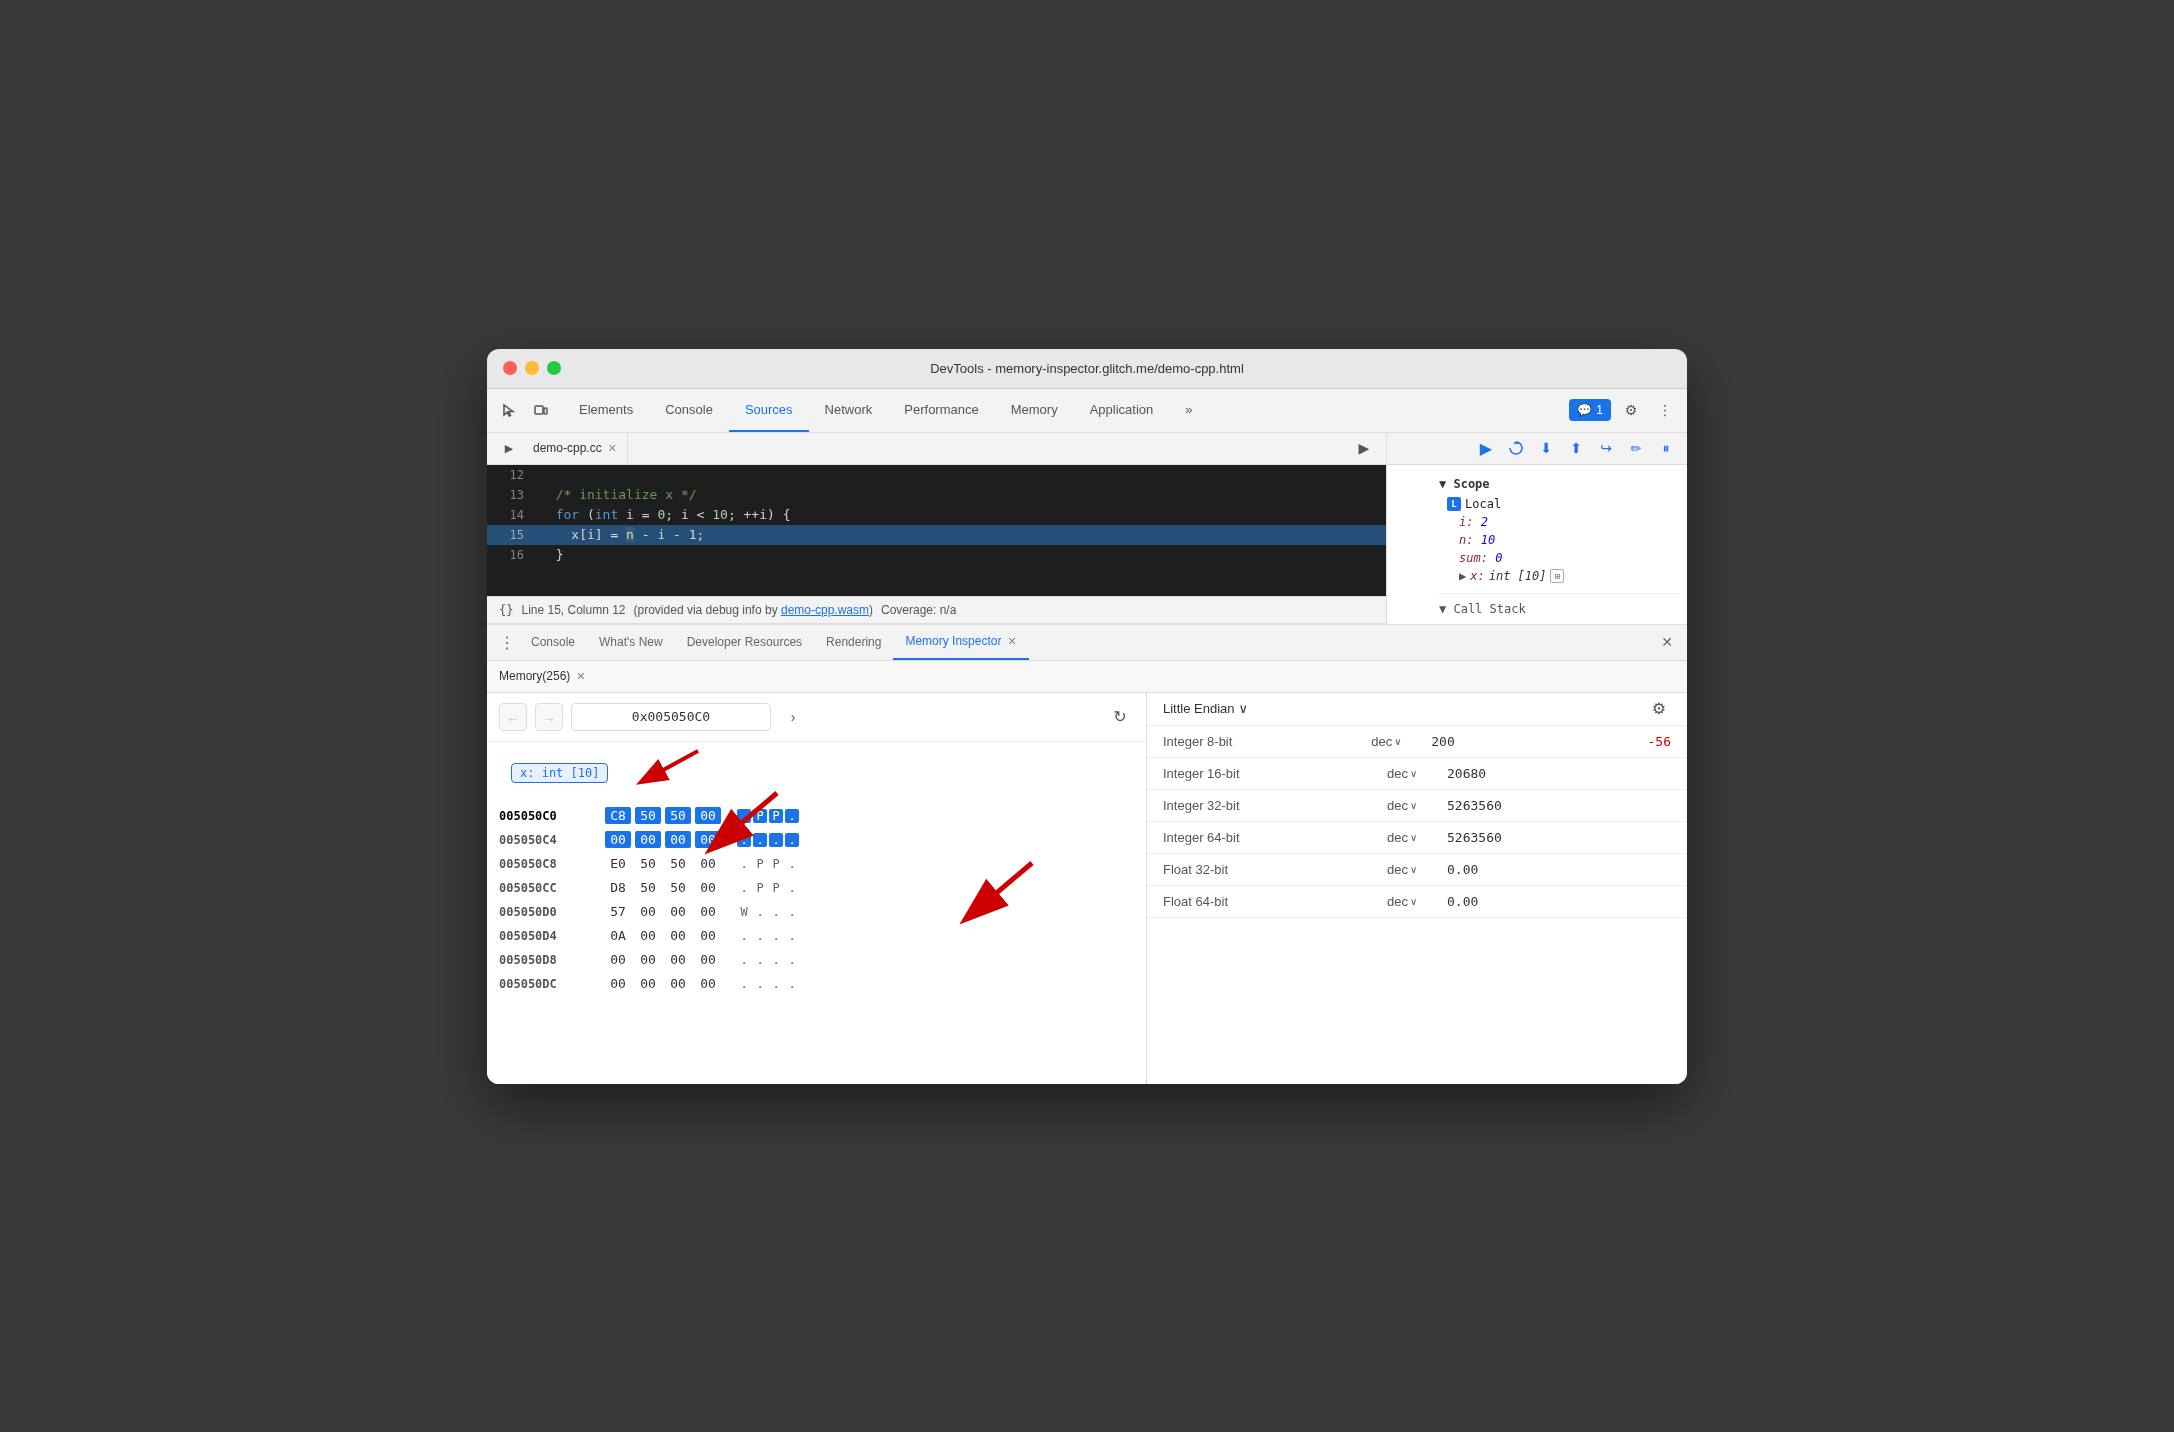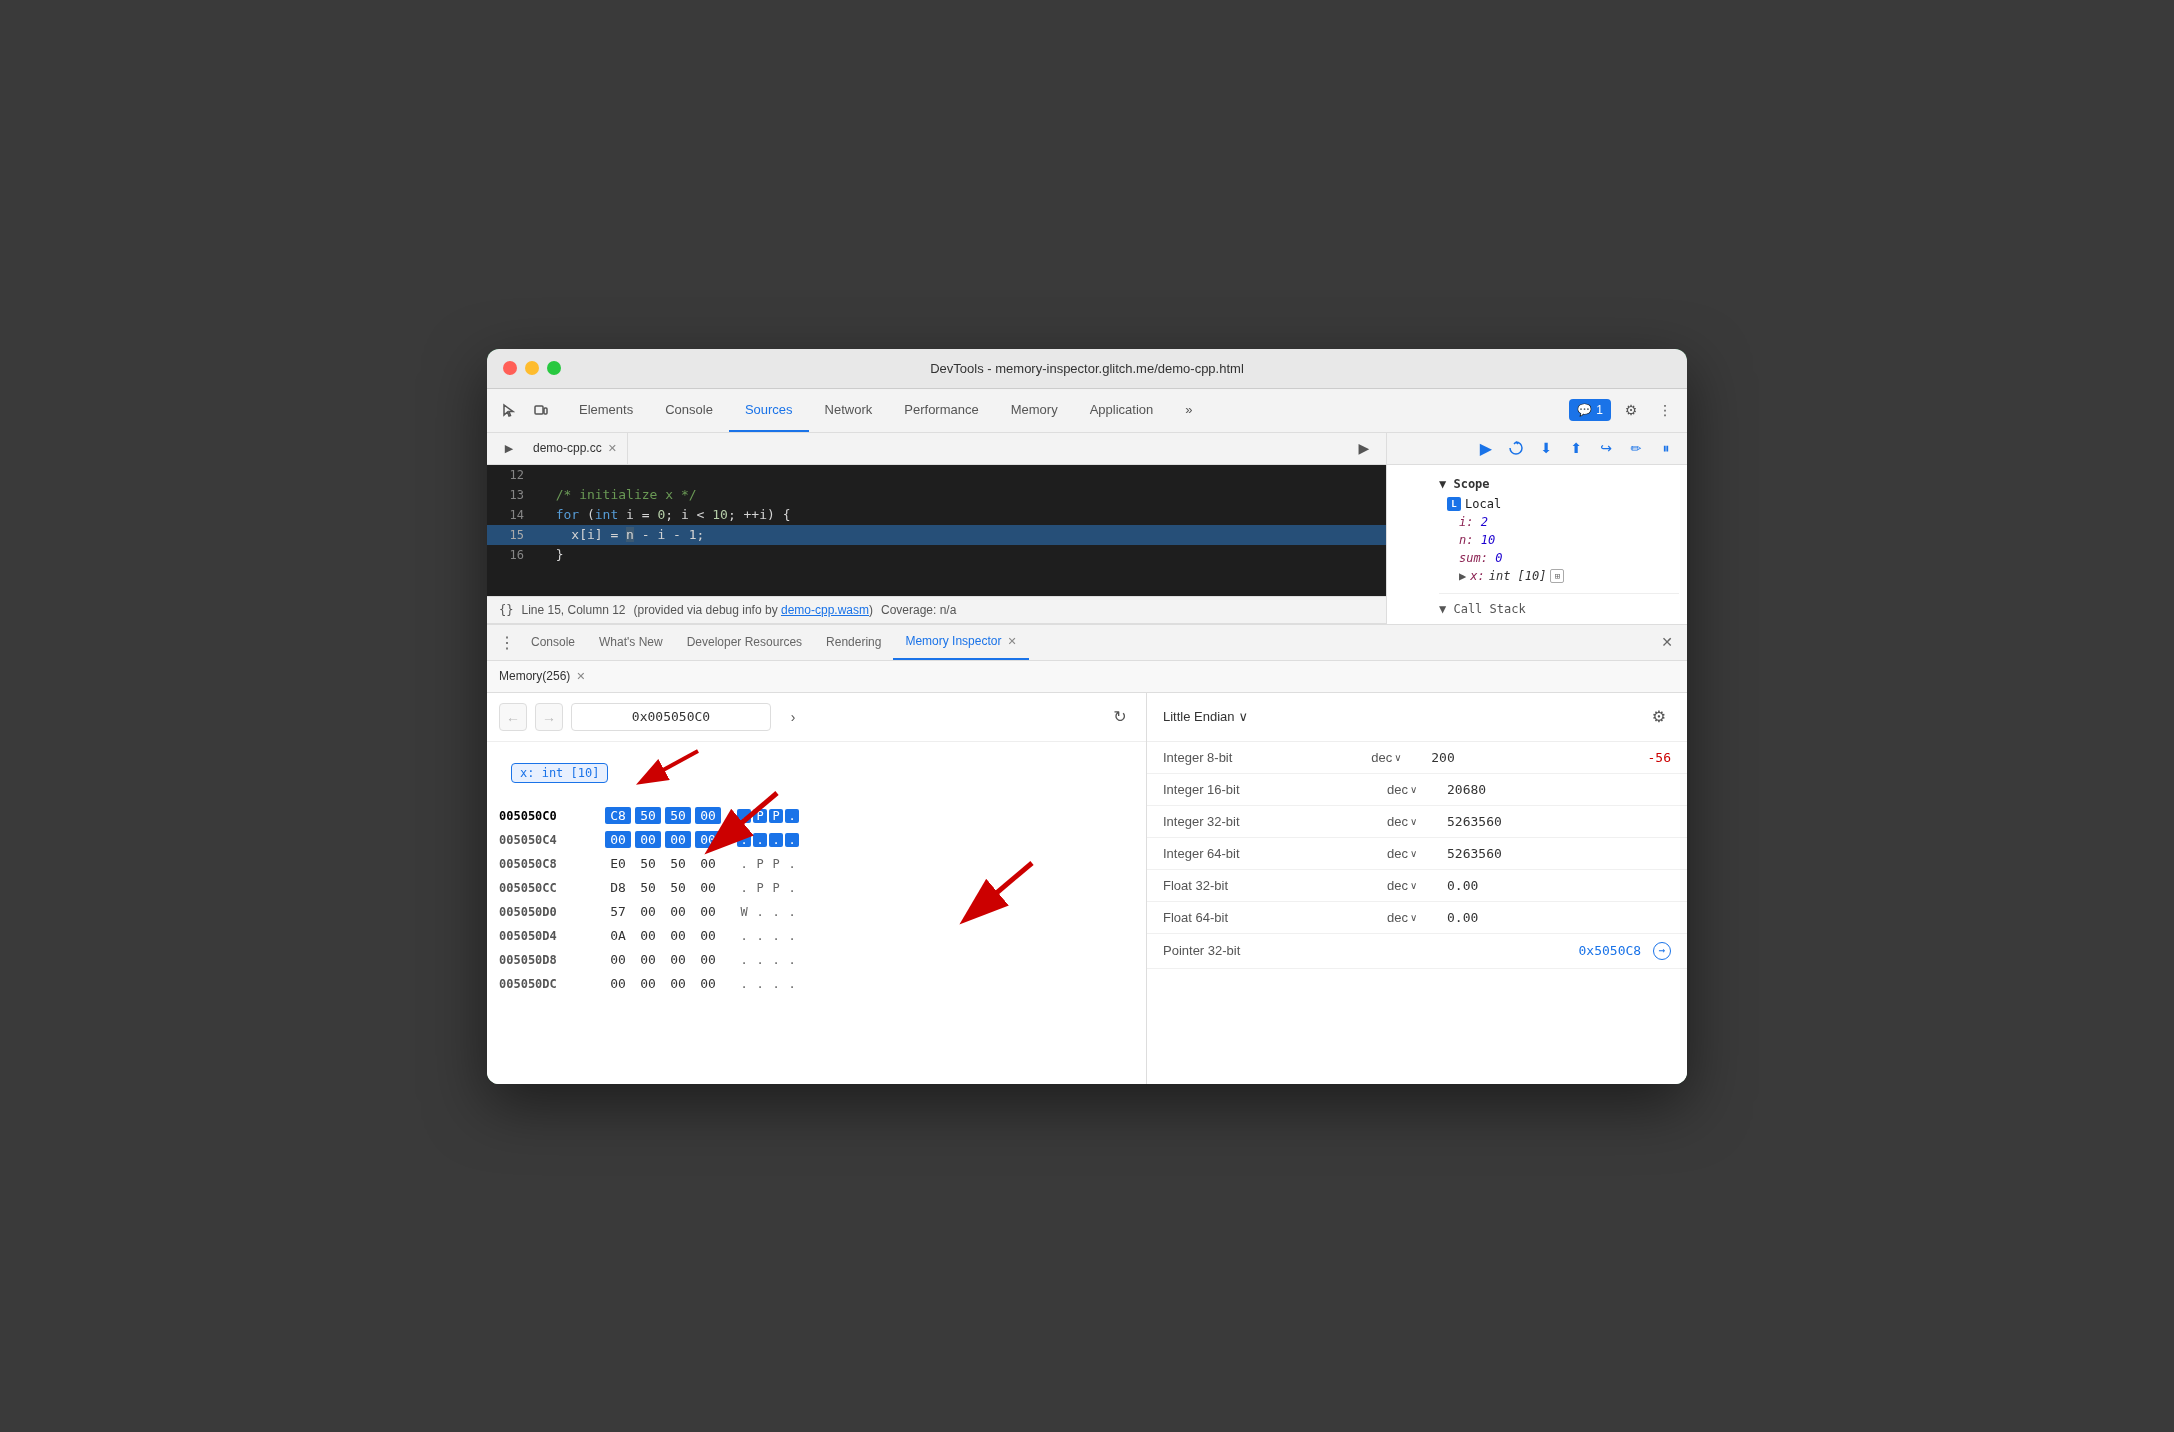--- a/index.html
+++ b/index.html
@@ -463,21 +463,21 @@
     }
     
     .values-panel {
       flex: 1;
       background: #fff;
       padding: 0;
     }
     .values-header {
       display: flex;
       align-items: center;
-      padding: 12px 16px;
+      padding: 4px 16px;
       border-bottom: 1px solid #eee;
       gap: 1px;
     }
     .endian-select {
       font-size: 13px;
       color: #333;
       border: none;
       background: transparent;
       cursor: pointer;
       display: flex;
@@ -903,25 +903,17 @@
             <span class="value-format">dec <span style="font-size:10px;">∨</span></span>
             <span class="value-num">0.00</span>
           </div>
 
           <div class="value-row">
             <span class="value-type">Float 64-bit</span>
             <span class="value-format">dec <span style="font-size:10px;">∨</span></span>
             <span class="value-num">0.00</span>
           </div>
 
-          <div class="value-row">
-            <span class="value-type">Pointer 32-bit</span>
-            <span class="value-format" style="width:60px;"></span>
-            <span class="value-link">
-              0x5050C8
-              <span style="display:inline-flex;align-items:center;justify-content:center;width:18px;height:18px;border:1.5px solid #1a73e8;border-radius:50%;font-size:11px;color:#1a73e8;margin-left:4px;">→</span>
-            </span>
-          </div>
         </div>
       </div>
     </div>
   </div>
 </div>
 
 </body></html>

